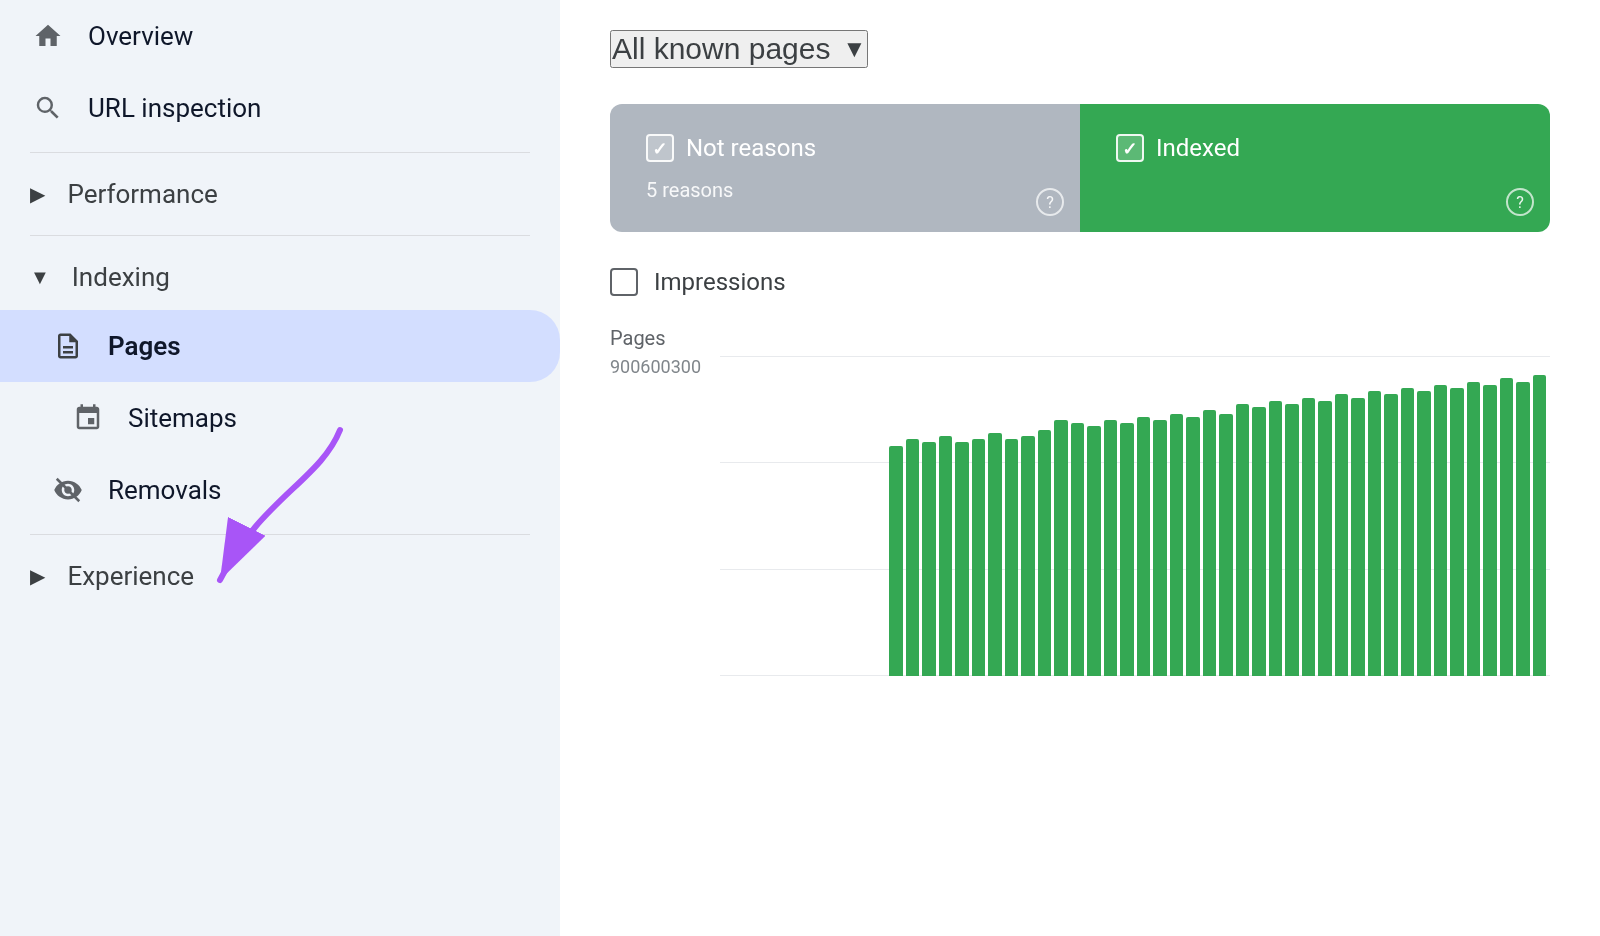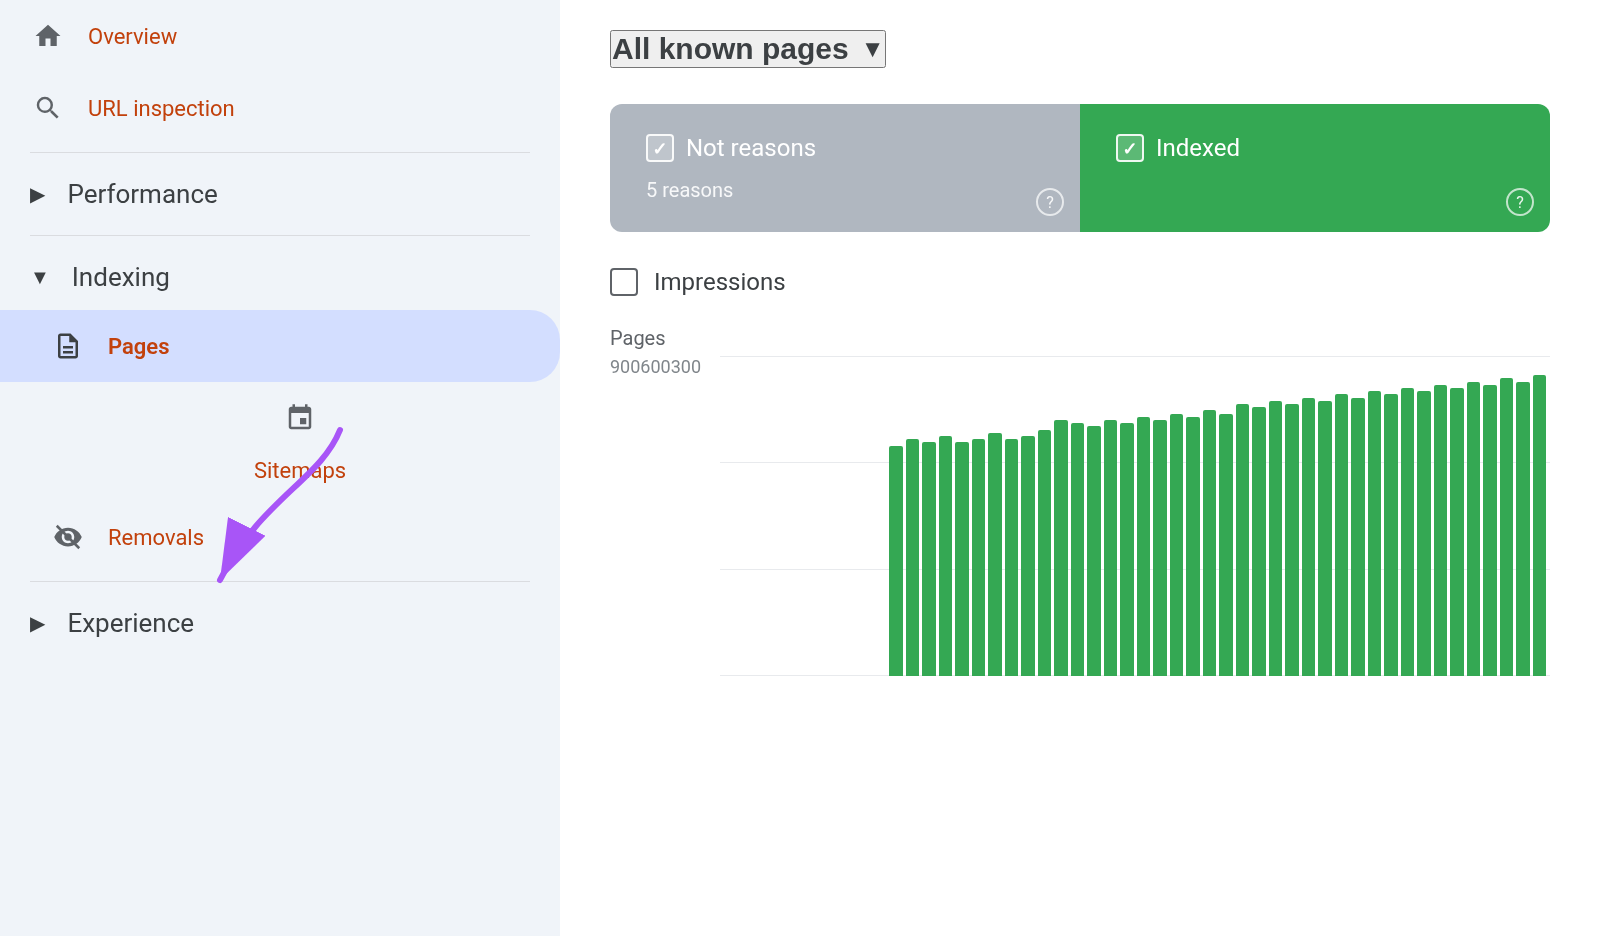--- a/index.html
+++ b/index.html
@@ -18,22 +18,22 @@
       background: #f0f4f9;
       padding: 0;
       flex-shrink: 0;
     }
 
     .sidebar-item {
       display: flex;
       align-items: center;
       padding: 18px 30px;
       cursor: pointer;
-      font-size: 22px;
-      color: #c2410c;
+      font-size: 26px;
+      color: #0f172a;
       gap: 22px;
     }
 
     .sidebar-item.active {
       background: #d3deff;
       border-radius: 0 30px 30px 0;
       font-weight: 600;
     }
 
     .sidebar-icon {
@@ -80,21 +80,21 @@
       margin-bottom: 36px;
     }
 
     .dropdown-btn {
       display: flex;
       align-items: center;
       gap: 12px;
       font-size: 30px;
       color: #3c4043;
       cursor: pointer;
-      font-weight: 700;
+      font-weight: 400;
     }
 
     .dropdown-btn .arrow {
       font-size: 24px;
     }
 
     
     .cards-row {
       display: flex;
       border-radius: 12px;
@@ -297,21 +297,21 @@
   <div class="sidebar-item active" style="padding-left: 50px;">
     <div class="sidebar-icon">
       <svg width="30" height="30" viewBox="0 0 24 24" fill="#3c4043">
         <path d="M8 16h8v2H8zm0-4h8v2H8zm6-10H6c-1.1 0-2 .9-2 2v16c0 1.1.89 2 1.99 2H18c1.1 0 2-.9 2-2V8l-6-6zm4 18H6V4h7v5h5v11z"></path>
       </svg>
     </div>
     <span>Pages</span>
   </div>
 
 
-  <div class="sidebar-item" style="padding-left: 70px; flex-direction: column;">
+  <div class="sidebar-item" style="padding-left: 70px;">
     <div class="sidebar-icon">
       <svg width="30" height="30" viewBox="0 0 24 24" fill="#5f6368">
         <path d="M17 12h-5v5h5v-5zM16 1v2H8V1H6v2H5c-1.11 0-1.99.9-1.99 2L3 19c0 1.1.89 2 2 2h14c1.1 0 2-.9 2-2V5c0-1.1-.9-2-2-2h-1V1h-2zm3 18H5V8h14v11z"></path>
       </svg>
     </div>
     <span>Sitemaps</span>
   </div>
 
   <div class="sidebar-item" style="padding-left: 50px;">
     <div class="sidebar-icon">

